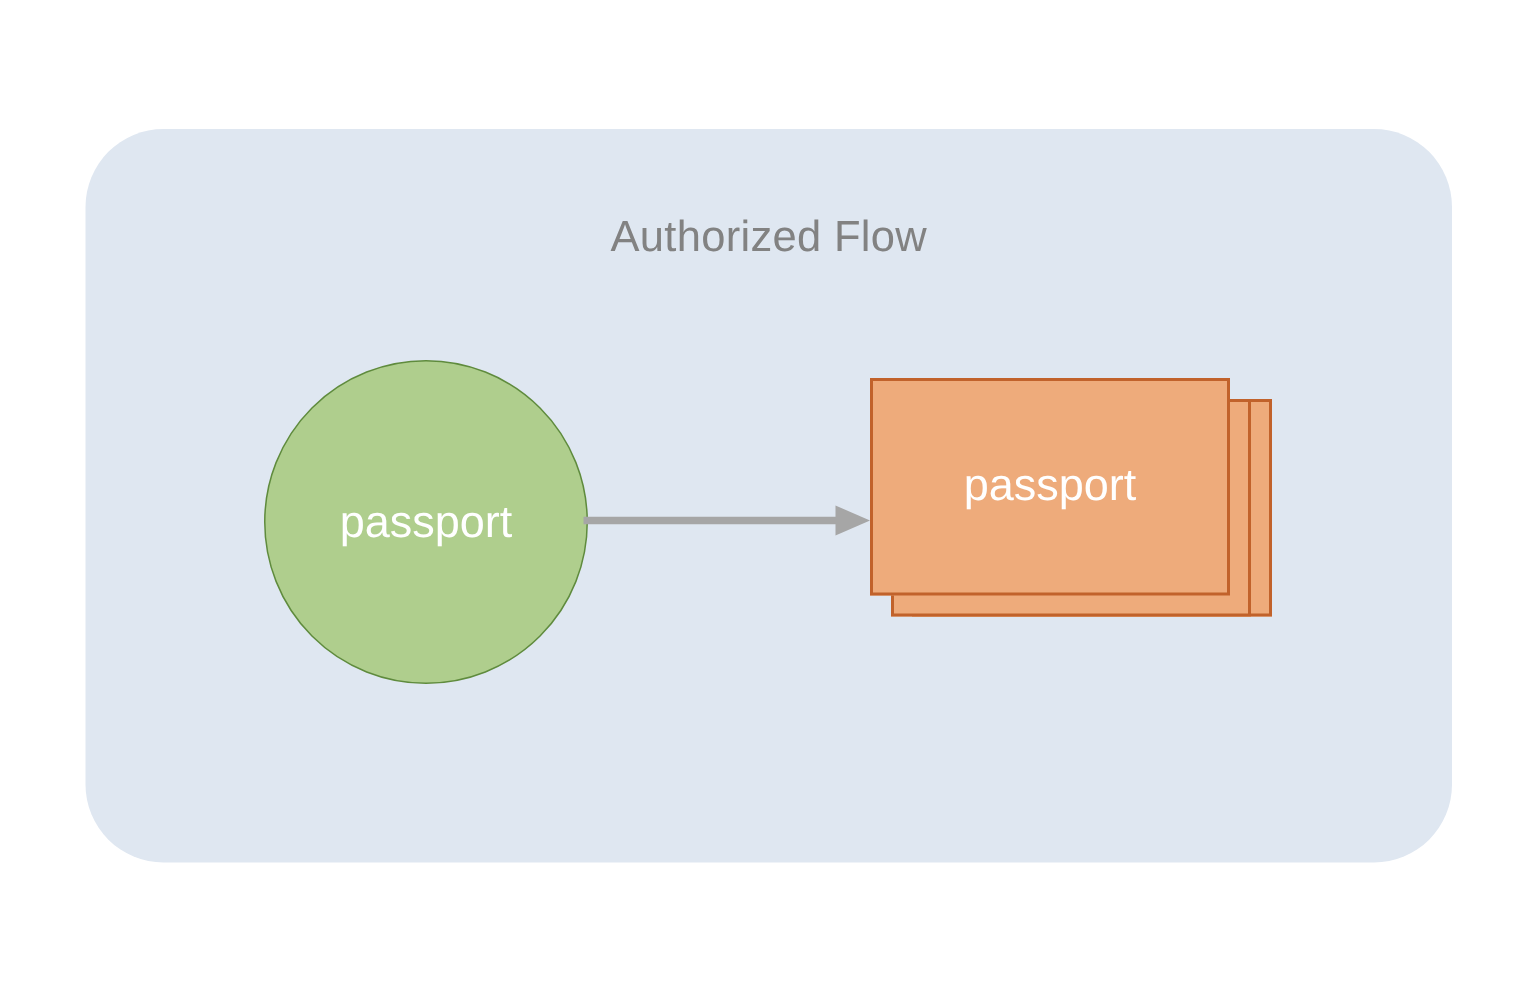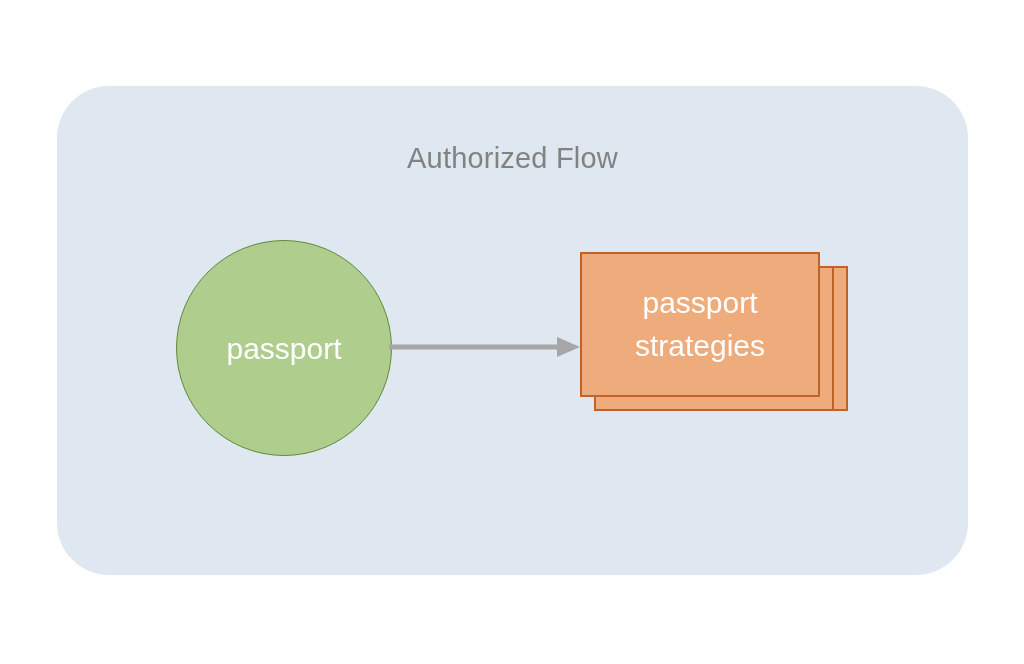--- a/index.html
+++ b/index.html
@@ -132,17 +132,16 @@
       <line x1="2" y1="16" x2="176" y2="16" stroke="#a6a6a6" stroke-width="5"></line>
       <polygon points="170,6 193,16 170,26" fill="#a6a6a6"></polygon>
     </svg>
 
     <div class="strategy-box" id="strategies-box-back"></div>
     <div class="strategy-box" id="strategies-box-middle"></div>
     <div class="strategy-box" id="strategies-box-front"></div>
 
     <div id="strategies-label">
       <span>passport</span>
-      <span>strategies</span>
     </div>
 
   </div>
 </div>
 
 </body></html>

